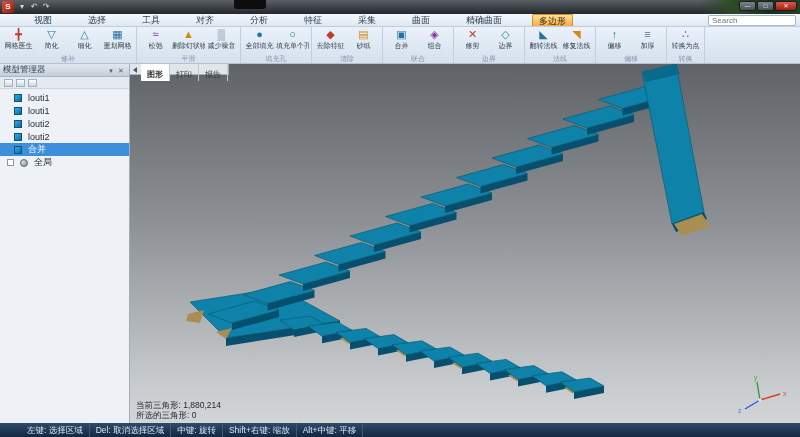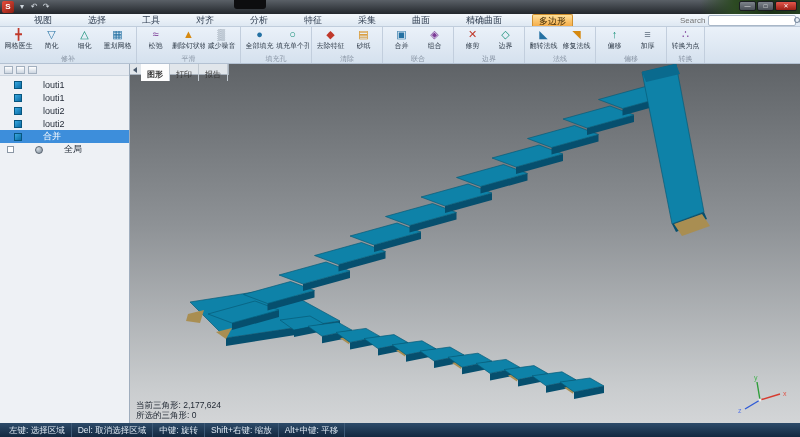--- a/index.html
+++ b/index.html
@@ -28,21 +28,21 @@
   .wc.close { background:linear-gradient(#e2574c,#9c2016); width:22px; }
 
   
   .tabrow { position:absolute; top:14px; left:0; right:0; height:13px;
     background:linear-gradient(#f4f8fc,#dee8f2); border-bottom:1px solid #c0cddc;
     display:flex; align-items:flex-end; padding-left:4px; }
   .rtab { font-size:9px; color:#2d3b4e; padding:0 6px; height:12px; line-height:12px; white-space:nowrap;margin-left:24px; }
   .rtab.active { background:linear-gradient(#ffe09a,#f5ad49); border:1px solid #cf9130;
     border-bottom:none; border-radius:2px 2px 0 0; color:#402b05; }
   .search-box { position:absolute; right:4px; top:15px; width:88px; height:11px;
-    background:#fff; border:1px solid #a9b7c7; border-radius:2px; display:flex; align-items:center;justify-content:flex-end; }
+    background:#fff; border:1px solid #a9b7c7; border-radius:2px; display:flex; align-items:center; }
   .search-box input { border:none; outline:none; flex:1; font-size:8px; height:9px;
     padding:0 3px; color:#555; font-family:"Liberation Sans",sans-serif; background:transparent; }
   .mag { position:relative; width:9px; height:9px; margin-right:2px; }
   .mag::before { content:""; position:absolute; left:1px; top:1px; width:4px; height:4px;
     border:1px solid #74859a; border-radius:50%; }
   .mag::after { content:""; position:absolute; left:6px; top:6px; width:3px; height:1px;
     background:#74859a; transform:rotate(45deg); }
 
   
   .ribbon { position:absolute; top:27px; left:0; right:0; height:37px;
@@ -62,21 +62,21 @@
   
   .sidebar { width:130px; background:#eef1f5; border-right:1px solid #9fadbd; display:flex; flex-direction:column; }
   .sb-header { height:13px; background:linear-gradient(#e0e7ef,#c4cfdc); border-bottom:1px solid #a8b4c3;
     display:flex; align-items:center; font-size:8.5px; color:#2f3b49; padding:0 3px; }
   .sb-sp { flex:1; }
   .sb-hicon { width:10px; height:9px; font-size:7px; line-height:9px; text-align:center; color:#55606e; }
   .sb-tools { height:12px; border-bottom:1px solid #ccd5df; background:#e5eaf1;
     display:flex; align-items:center; gap:3px; padding:0 4px; }
   .sb-tool { width:9px; height:8px; background:linear-gradient(#ffffff,#ccd6e1); border:1px solid #a3b0bf; }
   .tree { padding:2px 0; }
-  .titem { display:flex; align-items:center; height:13px; font-size:9px; color:#1f2733; padding:0 2px 0 14px; gap:21px; }
+  .titem { display:flex; align-items:center; height:13px; font-size:9px; color:#1f2733; padding:0 2px 0 14px; gap:6px; }
   .titem.root { padding-left:7px; }
   .titem.selected { background:#3d8edb; color:#fff; }
   .mesh-ico { width:8px; height:8px; background:linear-gradient(135deg,#39a8e0,#0a6ca5); border:1px solid #07567f; flex:none; }
   .globe-ico { width:8px; height:8px; border-radius:50%;
     background:radial-gradient(circle at 30% 30%,#d7dfe6,#7c8996); border:1px solid #5b6672; flex:none; }
   .expander { width:7px; height:7px; border:1px solid #8b97a5; background:
     linear-gradient(#fff,#fff), linear-gradient(#55606e,#55606e), linear-gradient(#55606e,#55606e);
     background-size:100% 100%, 5px 1px, 1px 5px; background-position:0 0, center, center;
     background-repeat:no-repeat; flex:none; }
 
@@ -89,21 +89,21 @@
   .collapse { width:11px; height:11px; position:relative; }
   .collapse::before { content:""; position:absolute; left:3px; top:3px;
     border-top:3px solid transparent; border-bottom:3px solid transparent; border-right:4px solid #4a5a6c; }
   .vtab { padding:12px 6px; font-size:8px; color:#333; height:11px; line-height:11px; border-right:1px solid #c2cad2; }
   .vtab.active { background:#fdfdfd; font-weight:bold; }
   .vstatus { position:absolute; left:6px; bottom:3px; font-size:8.5px; color:#1d2530; line-height:10px; }
 
   
   .bottombar { position:absolute; left:0; right:0; bottom:0; height:14px;
     background:linear-gradient(#2d4b6a,#132840); color:#dde7f1; font-size:8.5px;
-    display:flex; align-items:center; padding-left:3px; overflow:hidden; }
+    display:flex; align-items:center; padding-left:21px; overflow:hidden; }
   .hint { padding:0 6px; border-right:1px solid #3e5a77; white-space:nowrap; line-height:14px; }
 </style>
 </head>
 <body>
 
 <div class="titlebar">
   <div class="wallpaper"></div>
   <div class="app-logo">S</div>
   <div class="qa">
     <span>▾</span>
@@ -269,20 +269,26 @@
       </div>
     </div>
     <div class="rg-label">转换</div>
   </div>
 
 </div>
 
 <div class="main">
 
   <div class="sidebar">
+    <div class="sb-header">
+      <span>模型管理器</span>
+      <span class="sb-sp"></span>
+      <span class="sb-hicon">▾</span>
+      <span class="sb-hicon">✕</span>
+    </div>
     <div class="sb-tools">
       <span class="sb-tool"></span>
       <span class="sb-tool"></span>
       <span class="sb-tool"></span>
     </div>
     <div class="tree">
       <div class="titem">
         <span class="mesh-ico"></span>
         <span>louti1</span>
       </div>
@@ -383,21 +389,21 @@
         <text x="-22" y="13" font-size="7" fill="#5a79e8">z</text>
       </g>
     </svg>
     <div class="vtabs">
       <span class="collapse"></span>
       <span class="vtab active">图形</span>
       <span class="vtab">打印</span>
       <span class="vtab">报告</span>
     </div>
     <div class="vstatus">
-      <div>当前三角形: 2,177,624</div>
+      <div>当前三角形: 1,880,214</div>
       <div>所选的三角形: 0</div>
     </div>
   </div>
 </div>
 
 <div class="bottombar">
   <span class="hint">左键: 选择区域</span>
   <span class="hint">Del: 取消选择区域</span>
   <span class="hint">中键: 旋转</span>
   <span class="hint">Shift+右键: 缩放</span>

